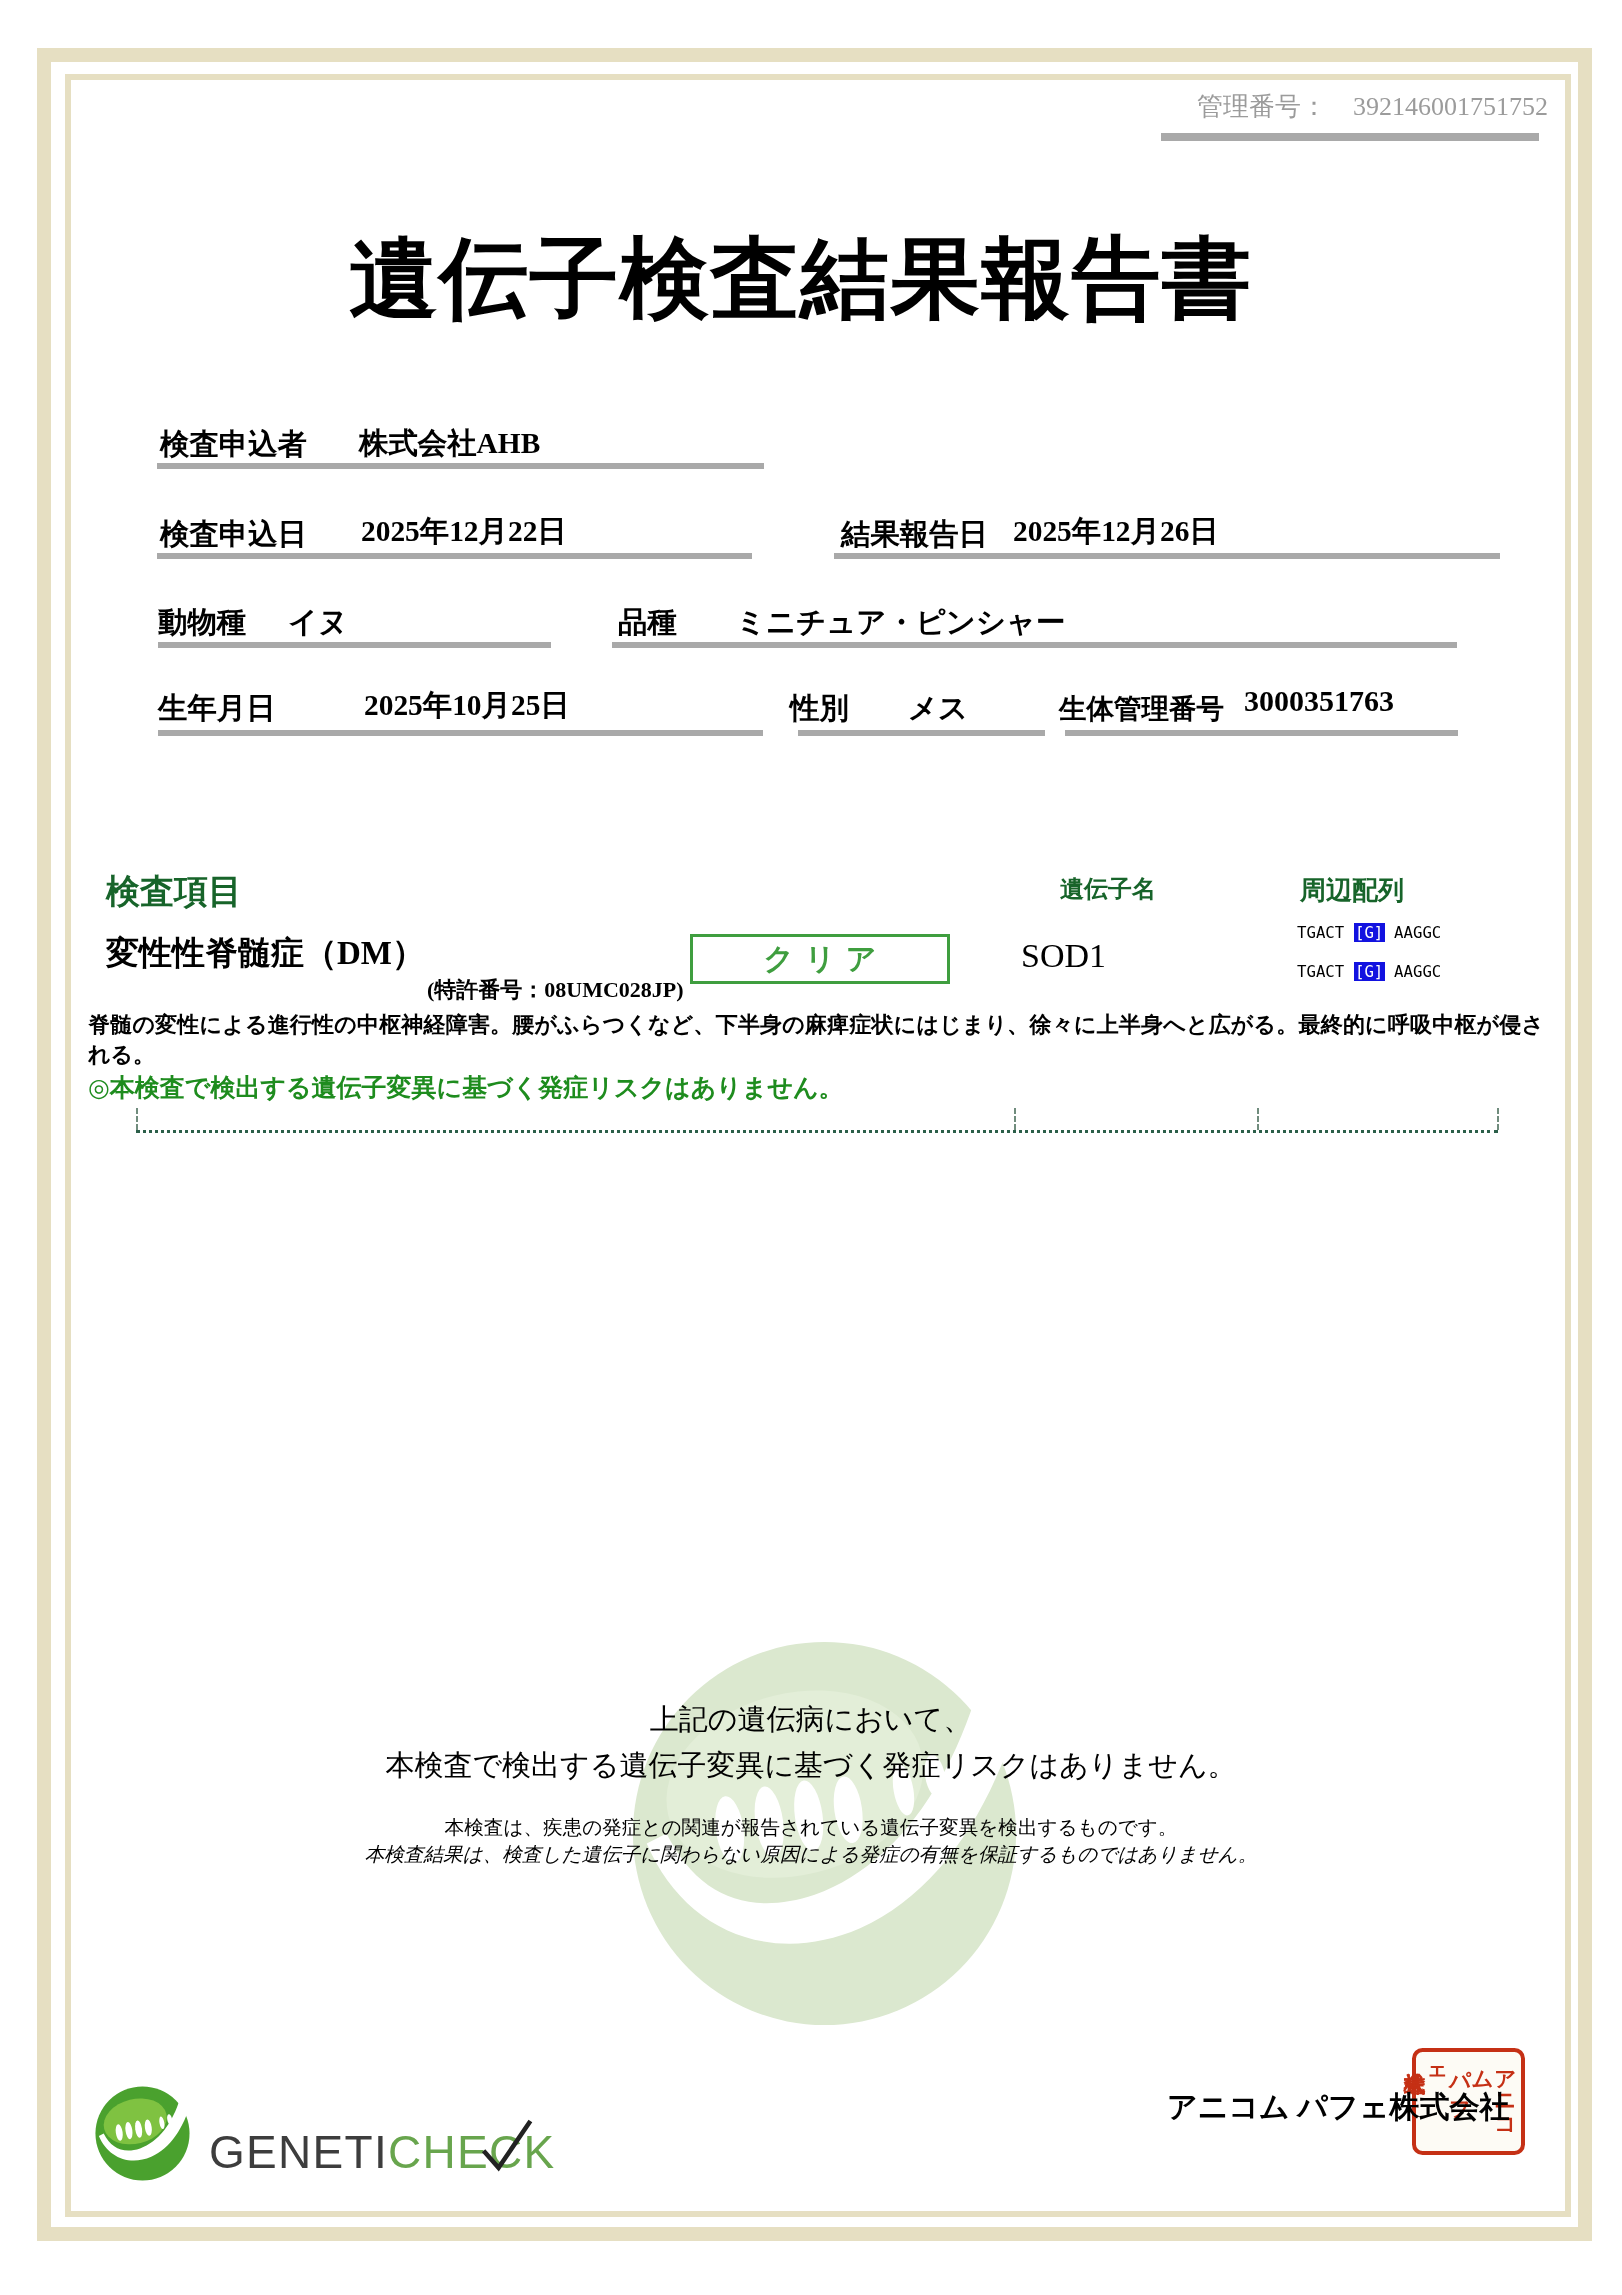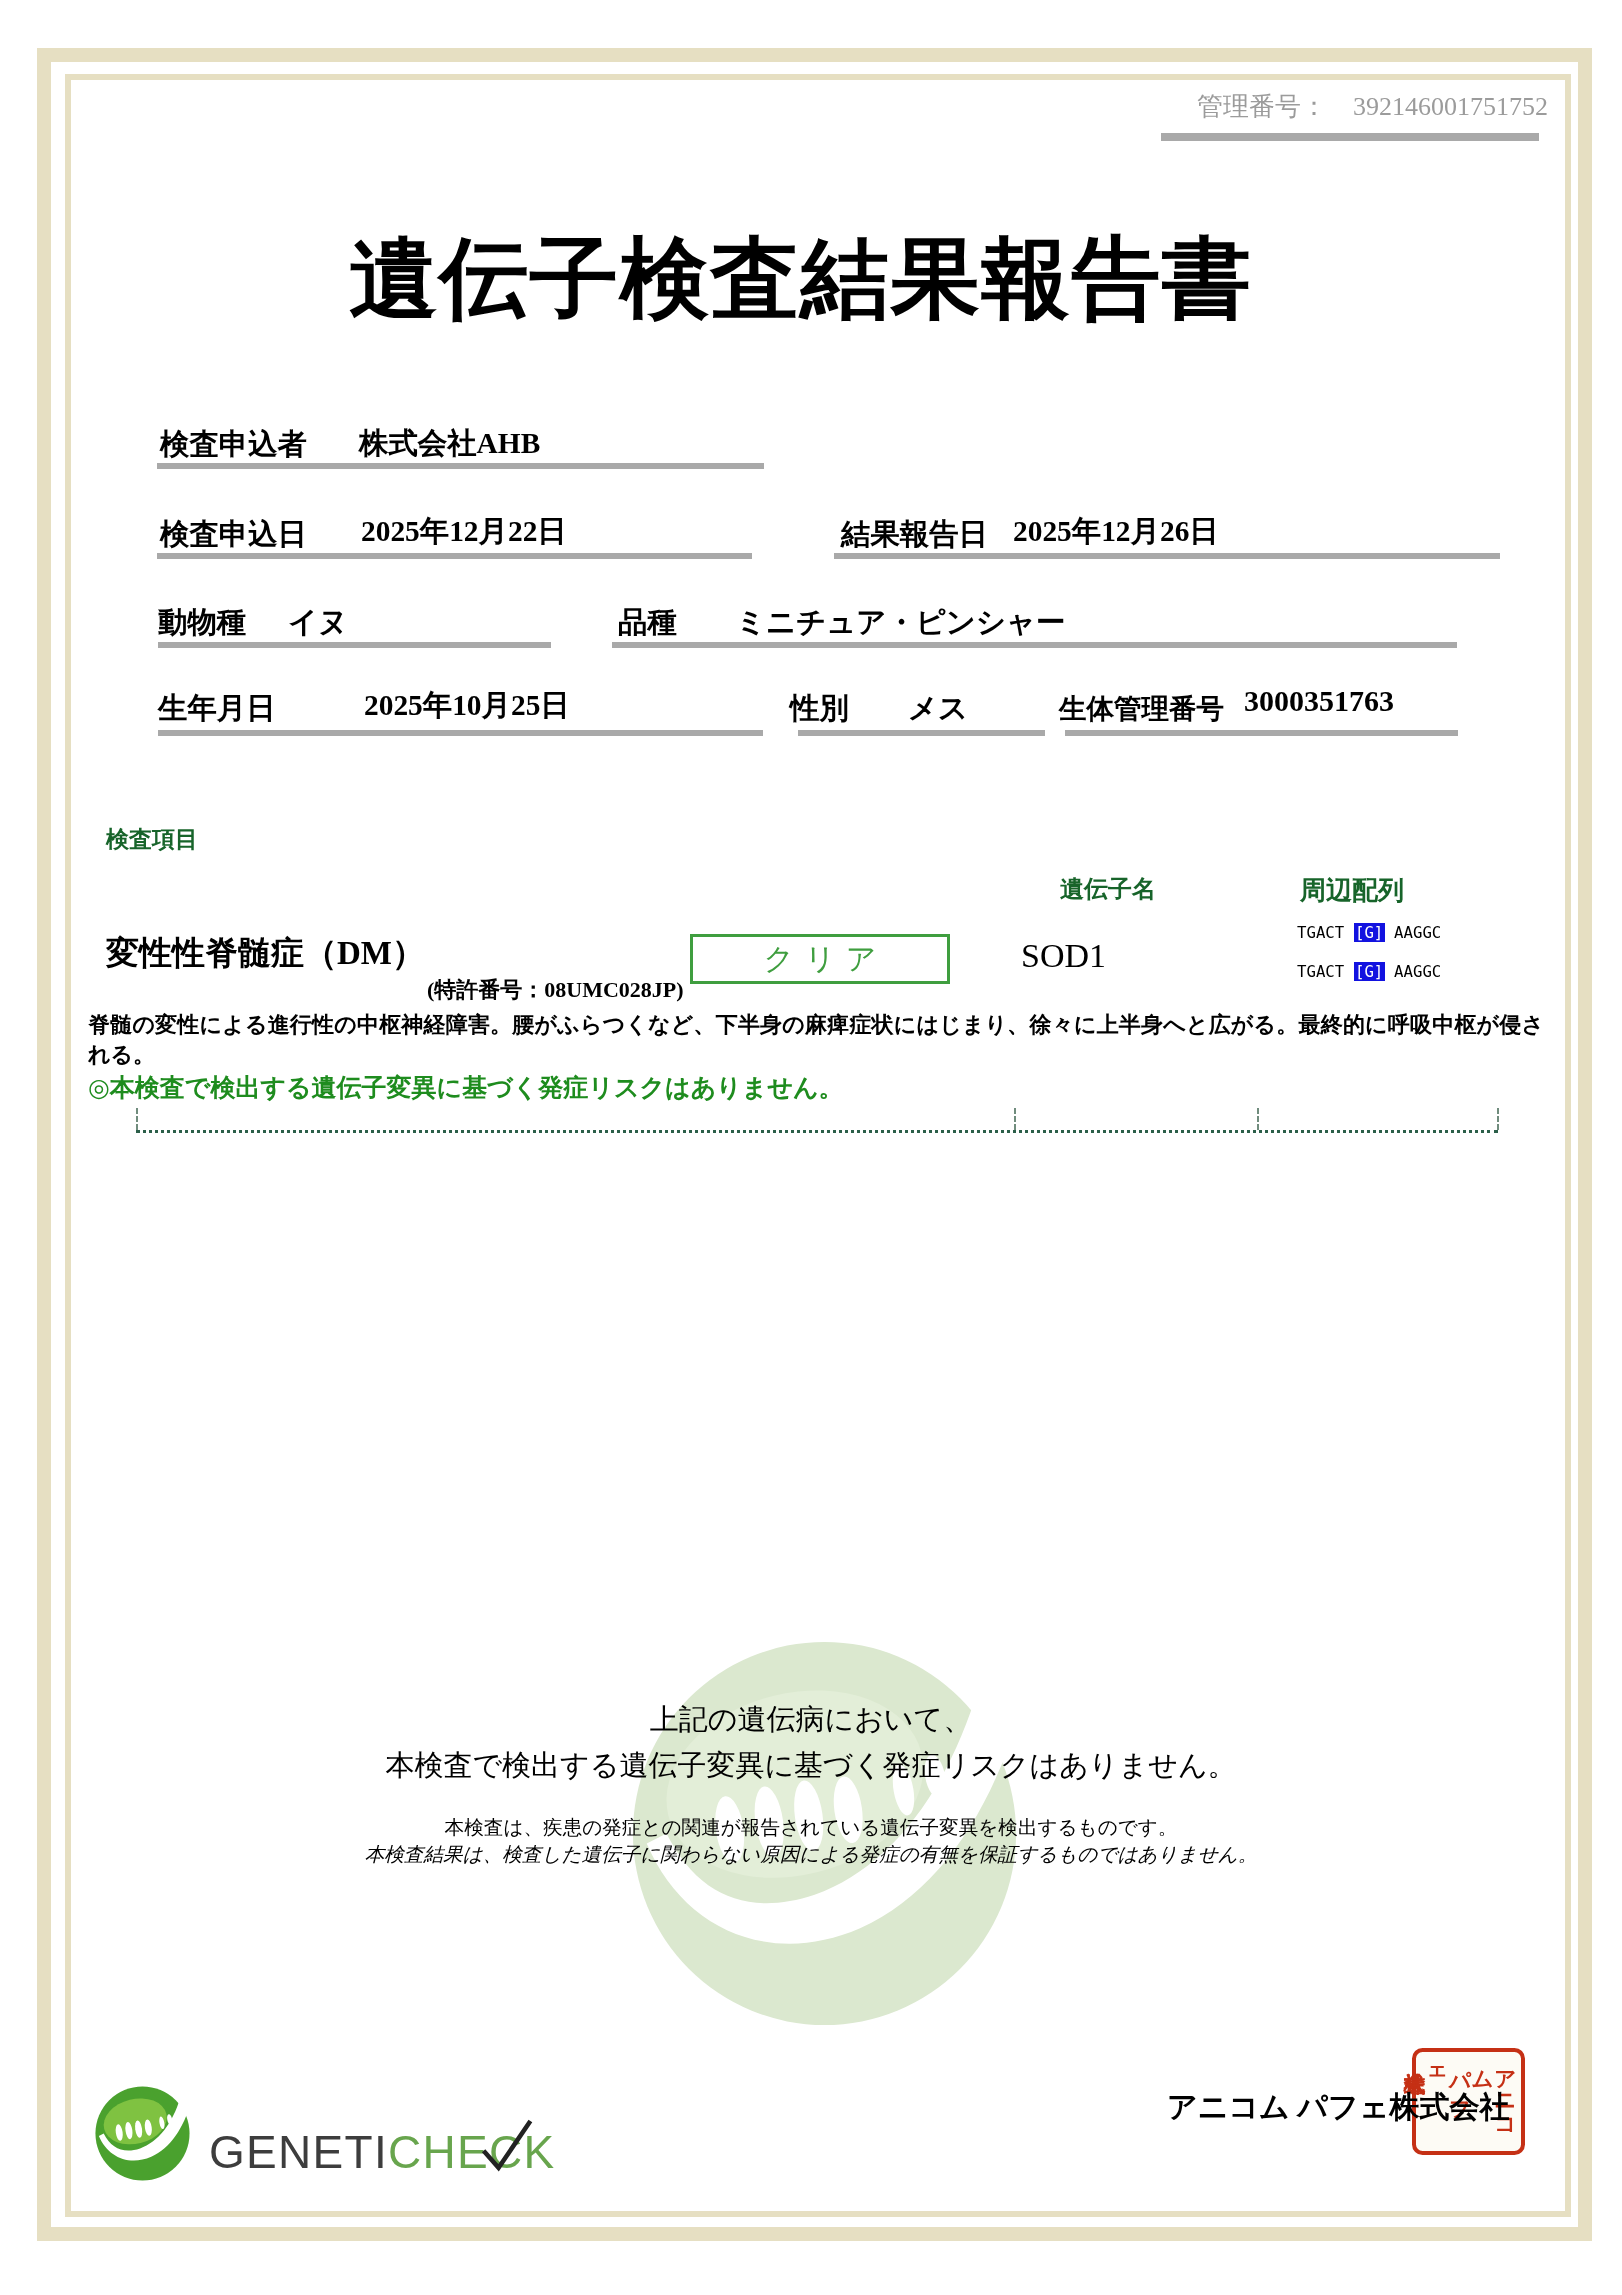--- a/index.html
+++ b/index.html
@@ -15,21 +15,21 @@
   .lbl{font-weight:bold;font-size:29.4px;white-space:nowrap;}
   .val{font-weight:600;font-size:29.4px;white-space:nowrap;}
   .green-h{color:#17642a;font-weight:bold;font-size:27.5px;white-space:nowrap;}
   .mgmt{color:#9b9b9b;font-size:26px;white-space:nowrap;}
   .title{left:0;right:0;text-align:center;transform:translateX(-10.5px);
          font-size:89px;font-weight:bold;letter-spacing:1.3px;white-space:nowrap;}
   .disease{font-size:33px;font-weight:bold;white-space:nowrap;}
   .patent{font-size:22px;font-weight:600;white-space:nowrap;}
   .result-box{left:690px;top:934px;width:260px;height:50px;border:3.3px solid #3f9e3f;
               box-sizing:border-box;display:flex;align-items:center;justify-content:center;}
-  .result-text{color:#3f9e3f;font-size:30px;font-weight:400;letter-spacing:10.5px;text-indent:10.5px;}
+  .result-text{color:#3f9e3f;font-size:30px;font-weight:700;letter-spacing:10.5px;text-indent:10.5px;}
   .gene{font-size:34px;white-space:nowrap;}
   .seq{font-family:"DejaVu Sans Mono","Liberation Mono",monospace;font-size:15.7px;white-space:nowrap;}
   .seq .variant{background:#1212e0;color:#ffffff;padding:0 1.3px;}
   .desc{width:1456px;font-size:22px;font-weight:bold;line-height:1.35;text-align:justify;}
   .risk{color:#1e8c1e;font-size:25px;font-weight:bold;white-space:nowrap;}
   .dotted-bottom{left:136px;top:1112px;width:1362px;height:18.3px;border-bottom:3.9px dotted #2b5f49;}
   .vdash{width:0;height:22px;border-left:2px dashed #708c7d;top:1108px;}
   .stmt{left:0;right:0;text-align:center;font-family:"Liberation Sans","DejaVu Sans",sans-serif;
         font-size:29px;white-space:nowrap;}
   .disc{left:0;right:0;text-align:center;font-family:"Liberation Sans","DejaVu Sans",sans-serif;
@@ -94,21 +94,21 @@
   <div class="abs lbl" style="left:158px;top:689px;">生年月日</div>
   <div class="abs val" style="left:364px;top:686px;">2025年10月25日</div>
   <div class="bar" style="left:158px;top:730px;width:605px;"></div>
   <div class="abs lbl" style="left:790px;top:689px;">性別</div>
   <div class="abs val" style="left:908px;top:689px;">メス</div>
   <div class="bar" style="left:798px;top:730px;width:247px;"></div>
   <div class="abs lbl" style="left:1059px;top:691px;font-size:27.5px;">生体管理番号</div>
   <div class="abs val" style="left:1244px;top:684px;font-size:30px;">3000351763</div>
   <div class="bar" style="left:1065px;top:730px;width:393px;"></div>
 
-  <div class="abs green-h" style="left:106px;top:824px;font-size:23px;">検査項目</div>
+  <div class="abs green-h" style="left:106px;top:869px;font-size:34px;">検査項目</div>
   <div class="abs green-h" style="left:1040px;top:873px;font-size:24px;margin-left:20px;">遺伝子名</div>
   <div class="abs green-h" style="left:1300px;top:873px;font-size:26px;">周辺配列</div>
 
   <div class="abs disease" style="left:106px;top:931px;">変性性脊髄症（DM）</div>
   <div class="abs patent" style="left:427px;top:975px;">(特許番号：08UMC028JP)</div>
 
   <div class="abs result-box">
     <span class="result-text">クリア</span>
   </div>
 

